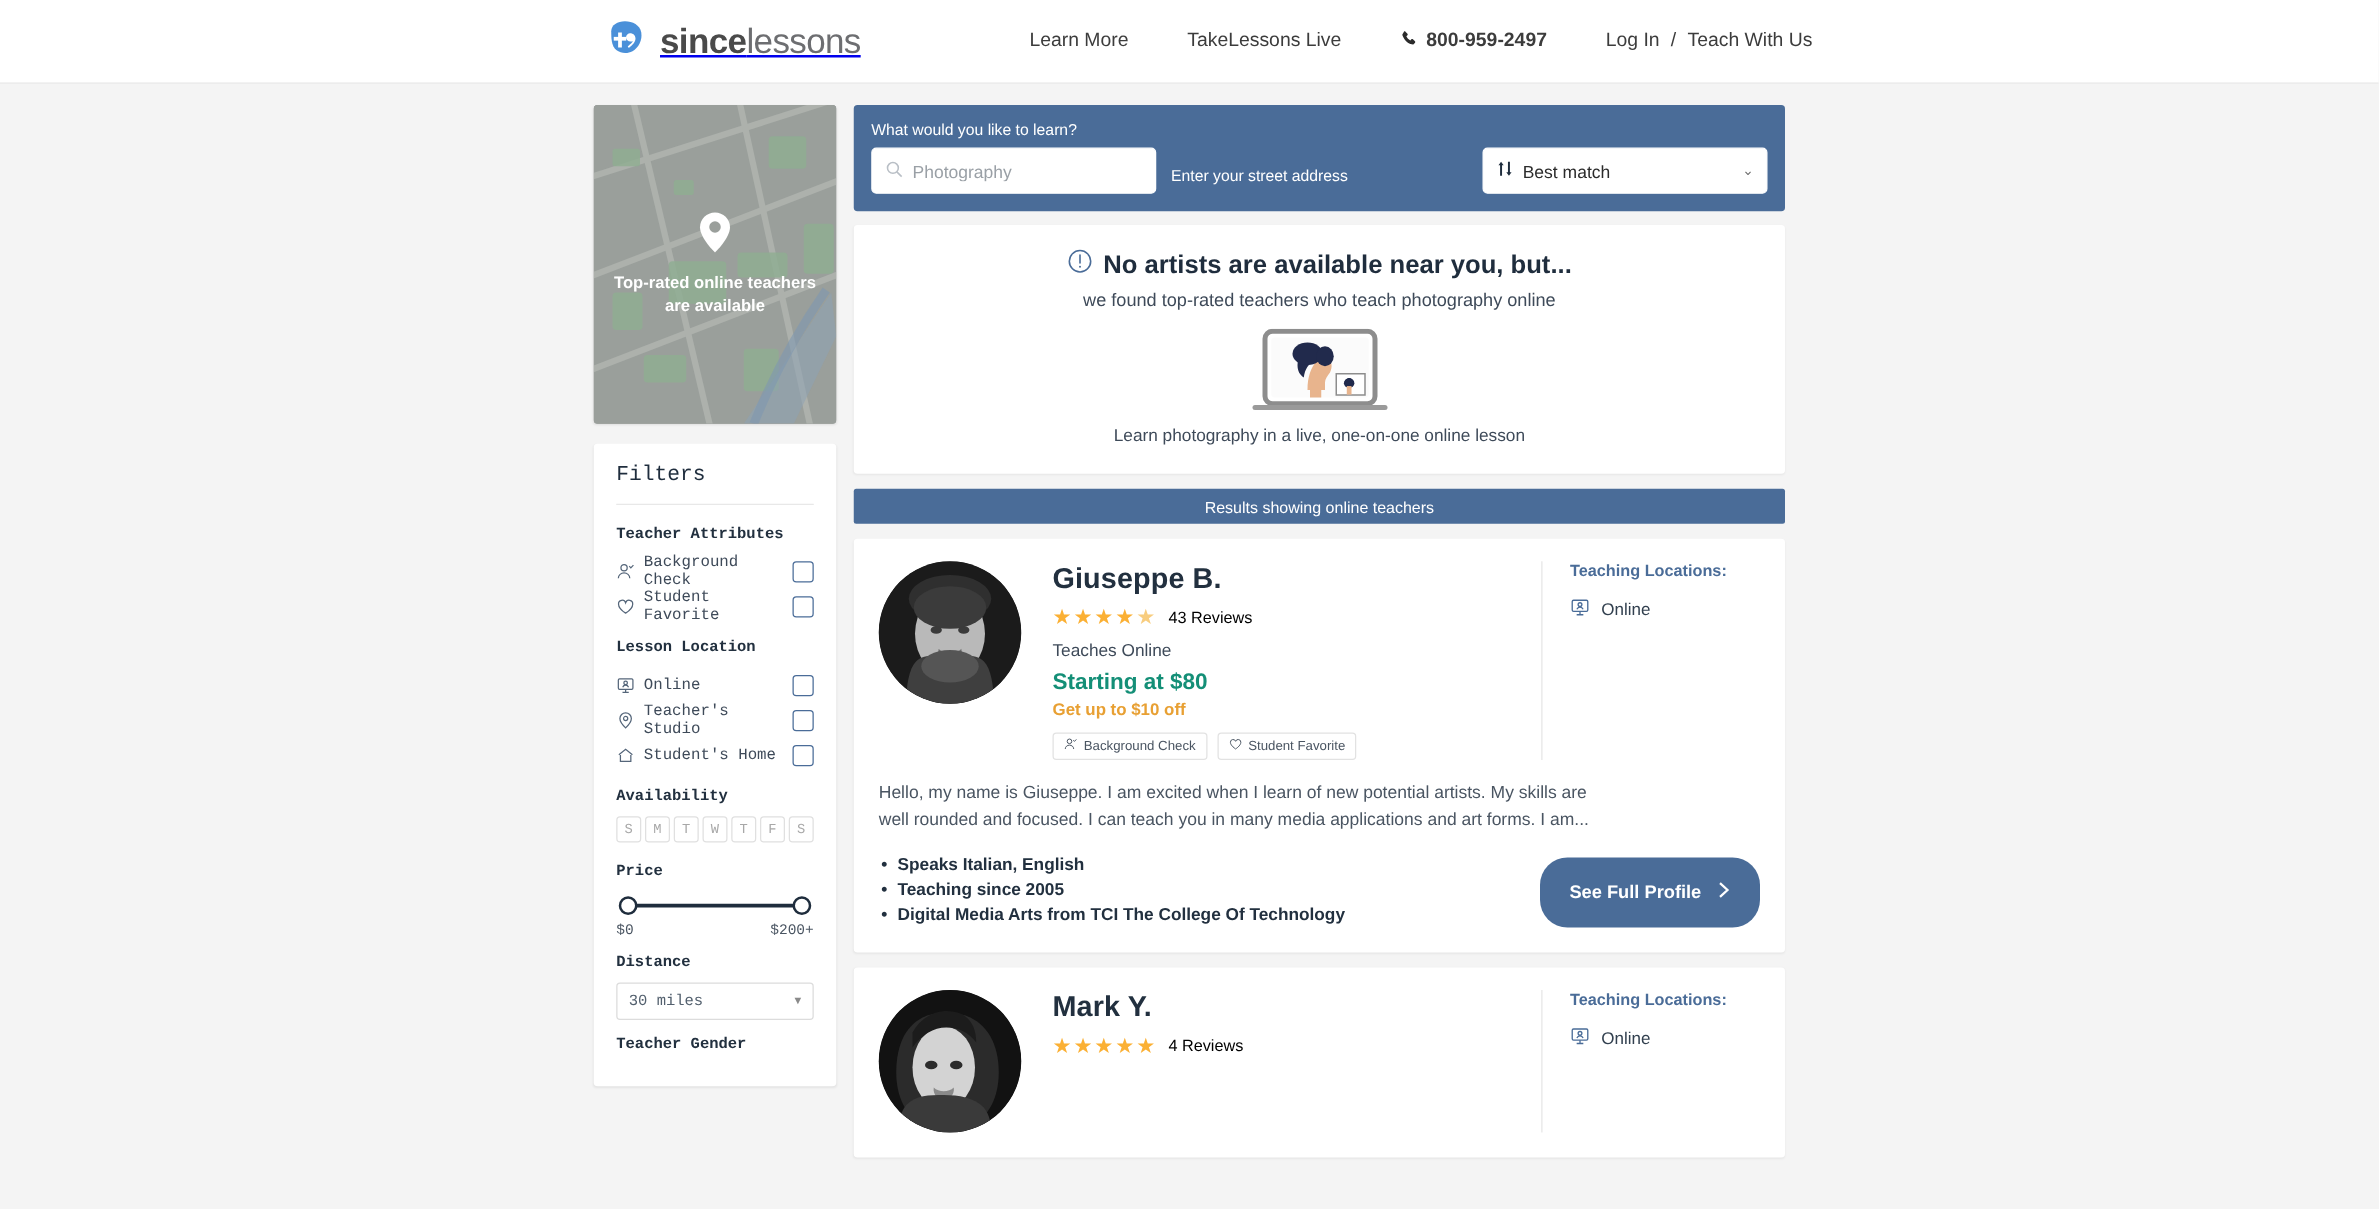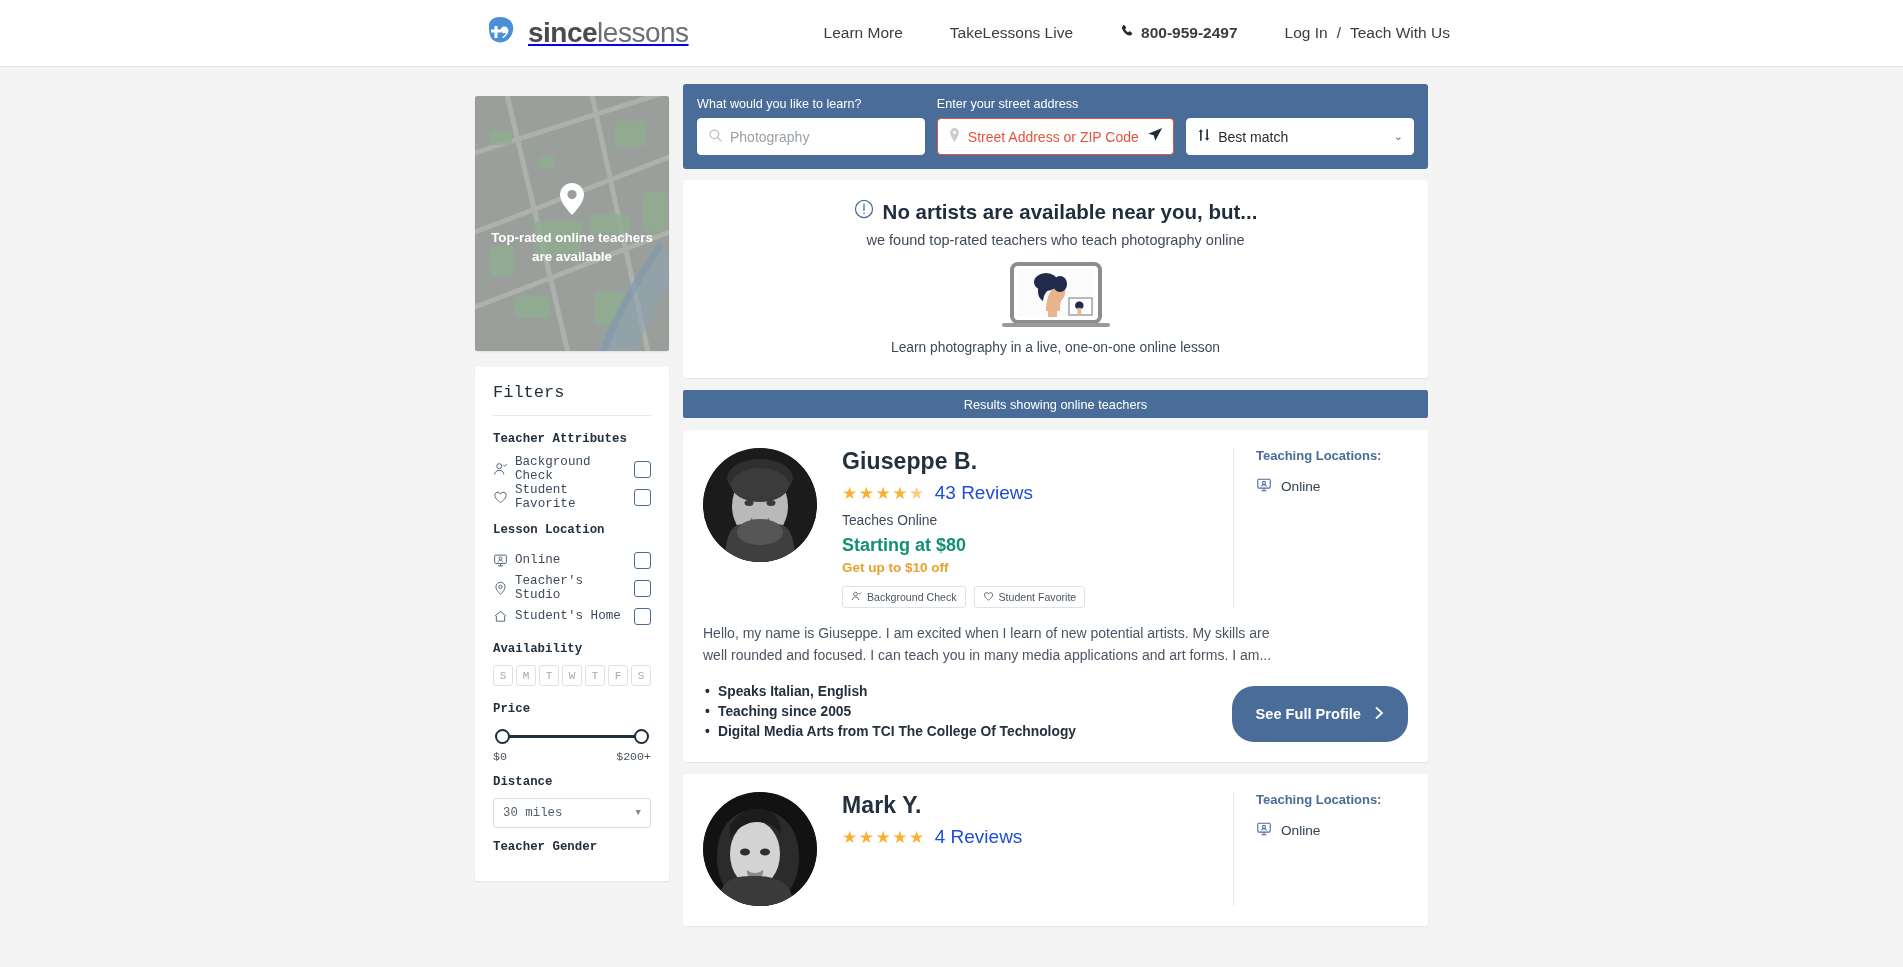--- a/index.html
+++ b/index.html
@@ -49,21 +49,21 @@
   
   .page {
     display: flex;
     padding: 17px 0 0 0;
     gap: 14px;
     justify-content: center;
     align-items: flex-start;
   }
 
   
-  .sidebar { width: 194px; flex: 0 0 194px; margin-top: 12px; }
+  .sidebar { width: 194px; flex: 0 0 194px; }
   .map-card {
     width: 194px; height: 255px;
     background: #8e9490;
     border-radius: 3px;
     position: relative;
     overflow: hidden;
     display: flex; flex-direction: column;
     align-items: center; justify-content: center;
     box-shadow: 0 1px 2px rgba(0,0,0,.09);
   }
@@ -187,21 +187,21 @@
   .avatar {
     width: 114px; height: 114px; border-radius: 50%;
     flex: 0 0 114px; overflow: hidden; background: #2a2a2a;
     margin-right: 25px;
   }
   .tc-mid { flex: 1; min-width: 0; }
   .tname { font-size: 23px; font-weight: 700; color: #22303f; letter-spacing: .1px; }
   .stars-row { display: flex; align-items: center; gap: 9px; margin-top: 7px; }
   .stars { color: #fbb034; font-size: 17px; letter-spacing: 1.5px; }
   .stars .dim { color: #f8cd7f; }
-  .reviews { color: #1d4ed8; font-size: 19px; }
+  .reviews { color: #000000; font-size: 13px; }
   .teaches { font-size: 13.8px; color: #3e4a59; margin-top: 9px; }
   .price { font-size: 18px; font-weight: 700; color: #148f77; margin-top: 7px; }
   .promo { font-size: 13.5px; font-weight: 700; color: #e8a033; margin-top: 4px; }
   .badges { display: flex; gap: 8px; margin-top: 11px; }
   .badge {
     border: 1px solid #e2e2e2; border-radius: 3px; height: 22px;
     display: flex; align-items: center; gap: 5px; padding: 0 8px;
     font-size: 10.6px; color: #4a5562;
   }
   .tc-right {
@@ -428,33 +428,20 @@
               <circle cx="7.6" cy="7.6" r="5.2"></circle>
                 <path d="M11.4 11.4L16 16"></path>
             </svg>
           </span>
           <span class="ph">Photography</span>
         </div>
       </div>
 
       <div class="field-col-2">
         <label class="field-label">Enter your street address</label>
-        <div class="inp err">
-          <span>
-            <svg width="13" height="14" viewBox="0 0 14 16" fill="#c9ccd0">
-              <path d="M7 0C4.2 0 2 2.2 2 5c0 3.6 5 11 5 11s5-7.4 5-11c0-2.8-2.2-5-5-5zm0 6.8A1.9 1.9 0 1 1 7 3a1.9 1.9 0 0 1 0 3.8z"></path>
-            </svg>
-          </span>
-          <span class="ph">Street Address or ZIP Code</span>
-          <span>
-            <svg width="16" height="16" viewBox="0 0 18 18" fill="#1f2d3d">
-                <path d="M17 1L1.4 7.6l6.2 1.8 1.8 6.2L17 1z"></path>
-              </svg>
-          </span>
-        </div>
       </div>
 
       <div class="field-col-3">
         <div class="inp">
           <span>
             <svg width="14" height="14" viewBox="0 0 16 16" fill="#1f2d3d">
               <path d="M4.4 1.5l2.4 3.2H5.3v9.8H3.5V4.7H2l2.4-3.2z"></path>
                 <path d="M11.6 14.5L9.2 11.3h1.5V1.5h1.8v9.8H14l-2.4 3.2z"></path>
             </svg>
           </span>

